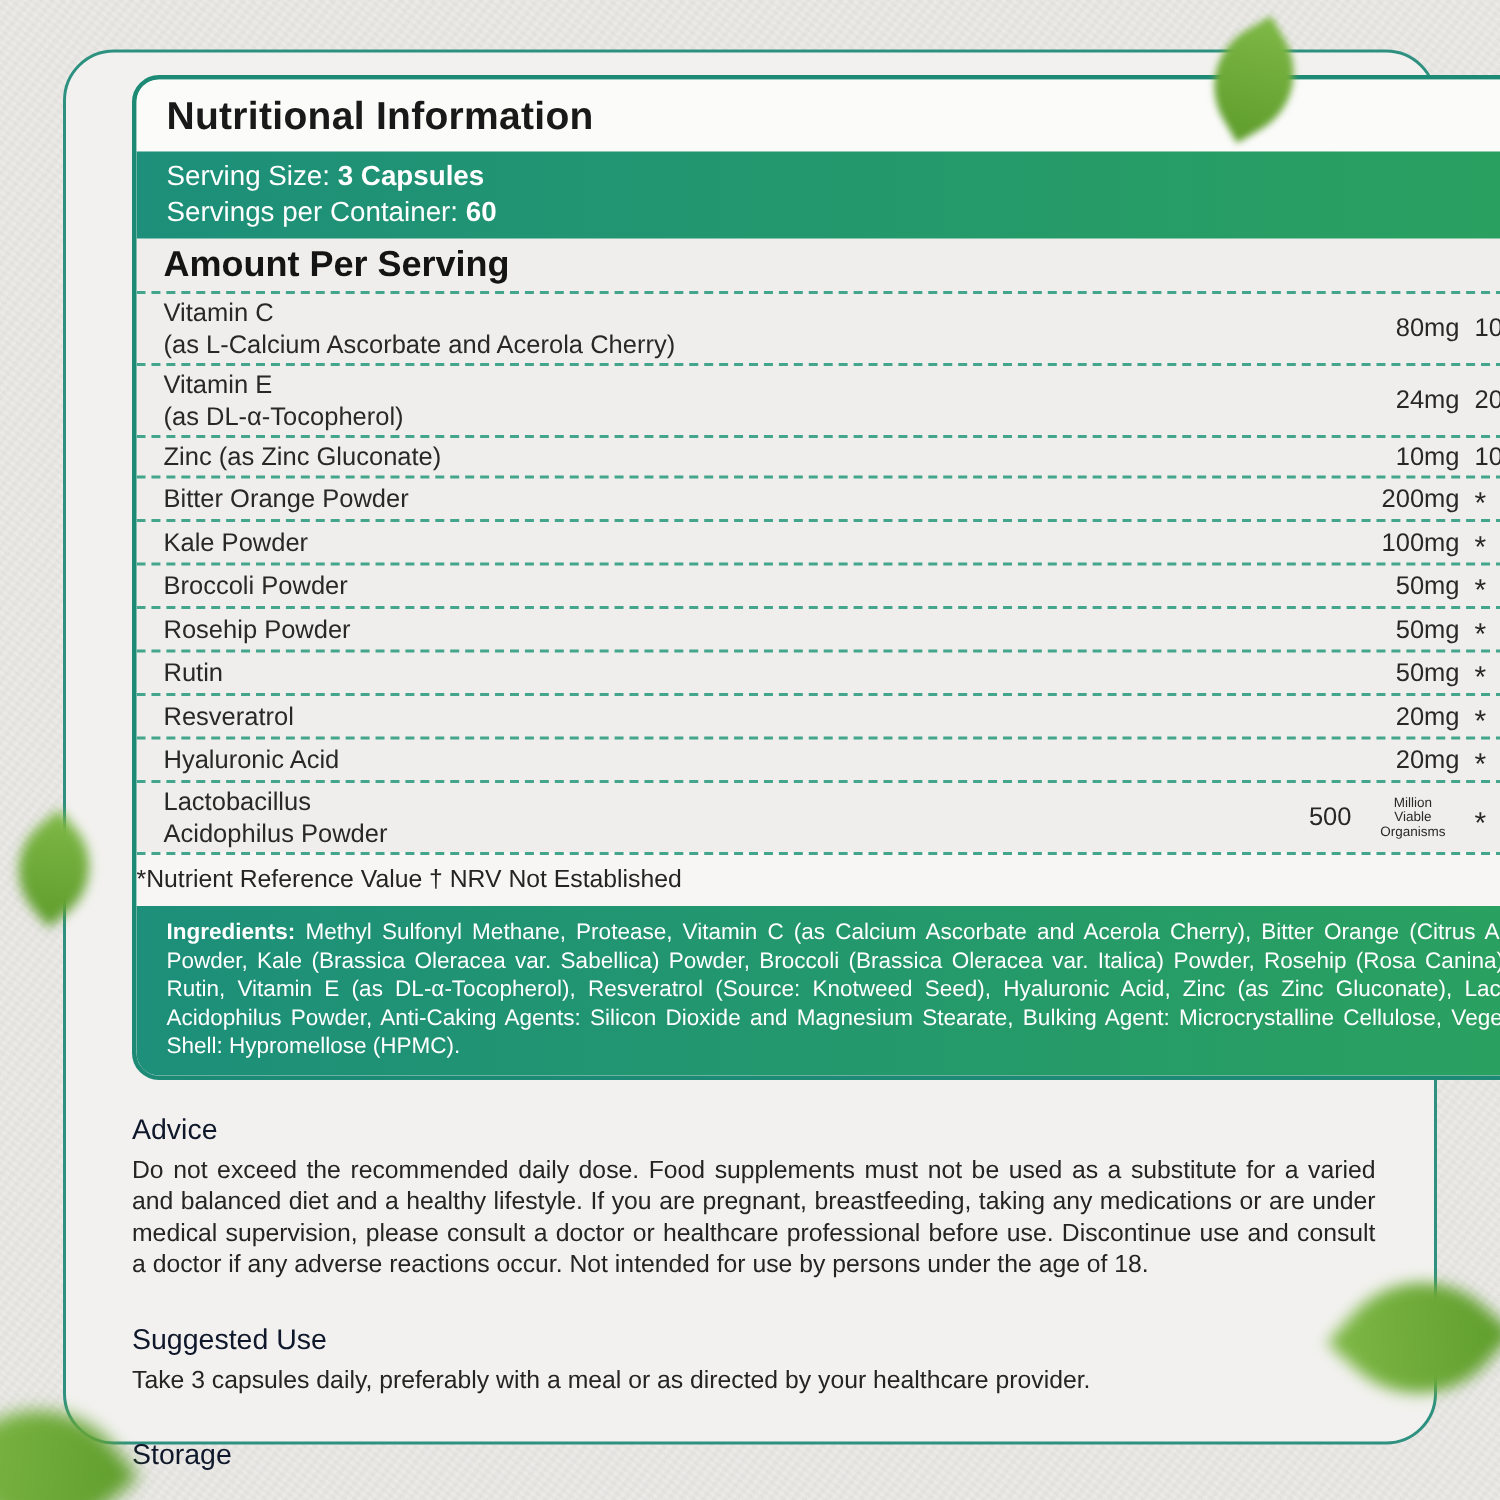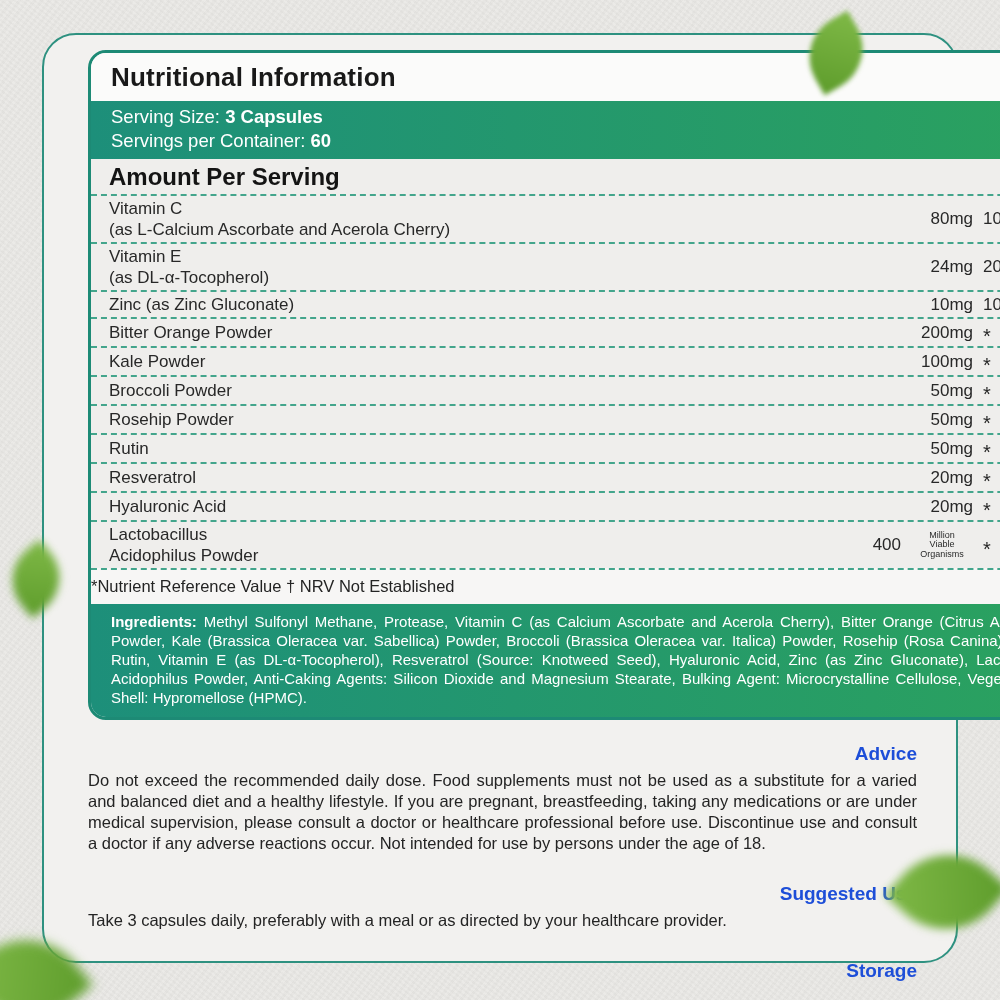--- a/index.html
+++ b/index.html
@@ -42,21 +42,21 @@
   .f-text { grid-column:1 / 4; text-align:left; line-height:21px; }
   .f-nrv  { grid-column:4; text-align:center; }
   .f-nrv .star { display:inline-block; font-size:20px; transform:translateY(4px); }
   .green-grad { background:linear-gradient(90deg,#1d8f7a,#2ba25e); }
   .ingredients {
     color:#fff; padding:8px 20px 10px; font-size:15px; line-height:19px;
     text-align:justify;
   }
   .ingredients .bold { font-weight:700; }
   .sections { margin:22px 39px 0 44px; width:829px; color:#242424; }
-  .section h2 { margin:0 0 5px 0; font-size:19px; line-height:23px; font-weight:700; color:#1d4ed8;text-align:right; }
+  .section h2 { margin:0 0 5px 0; font-size:19px; line-height:23px; font-weight:400; color:#0f172a; }
   .section p { margin:0; font-size:16.5px; line-height:21px; }
   .section p.justified { text-align:justify; }
   .section + .section { margin-top:28px; }
   .leaf {
     position:absolute;
     background:linear-gradient(135deg,#7cb644 10%,#619f2e 90%);
   }
   .leaf-tr { left:805px; top:22px;  width:62px;  height:62px; border-radius:0 70% 0 70%; transform:rotate(60deg);  filter:blur(2.5px); }
   .leaf-lm { left:8px;   top:551px; width:56px;  height:56px; border-radius:0 70% 0 70%; transform:rotate(50deg);  filter:blur(4px); }
   .leaf-br { left:903px; top:848px; width:88px;  height:88px; border-radius:0 70% 0 70%; transform:rotate(-48deg); filter:blur(5px); }
@@ -157,21 +157,21 @@
                 <div>Hyaluronic Acid</div>
               </div>
               <div class="c-amt">20mg</div>
               <div class="c-nrv"><span class="star">*</span></div>
             </div>
             <div class="grid4 nt-row">
               <div class="c-name">
                 <div>Lactobacillus</div>
                 <div>Acidophilus Powder</div>
               </div>
-              <div class="c-amt with-unit">400</div>
+              <div class="c-amt with-unit">500</div>
               <div class="c-unit">
                 <div>Million</div>
                 <div>Viable</div>
                 <div>Organisms</div>
               </div>
               <div class="c-nrv"><span class="star">*</span></div>
             </div>
           </div>
 
         <div class="grid4 nt-foot">

